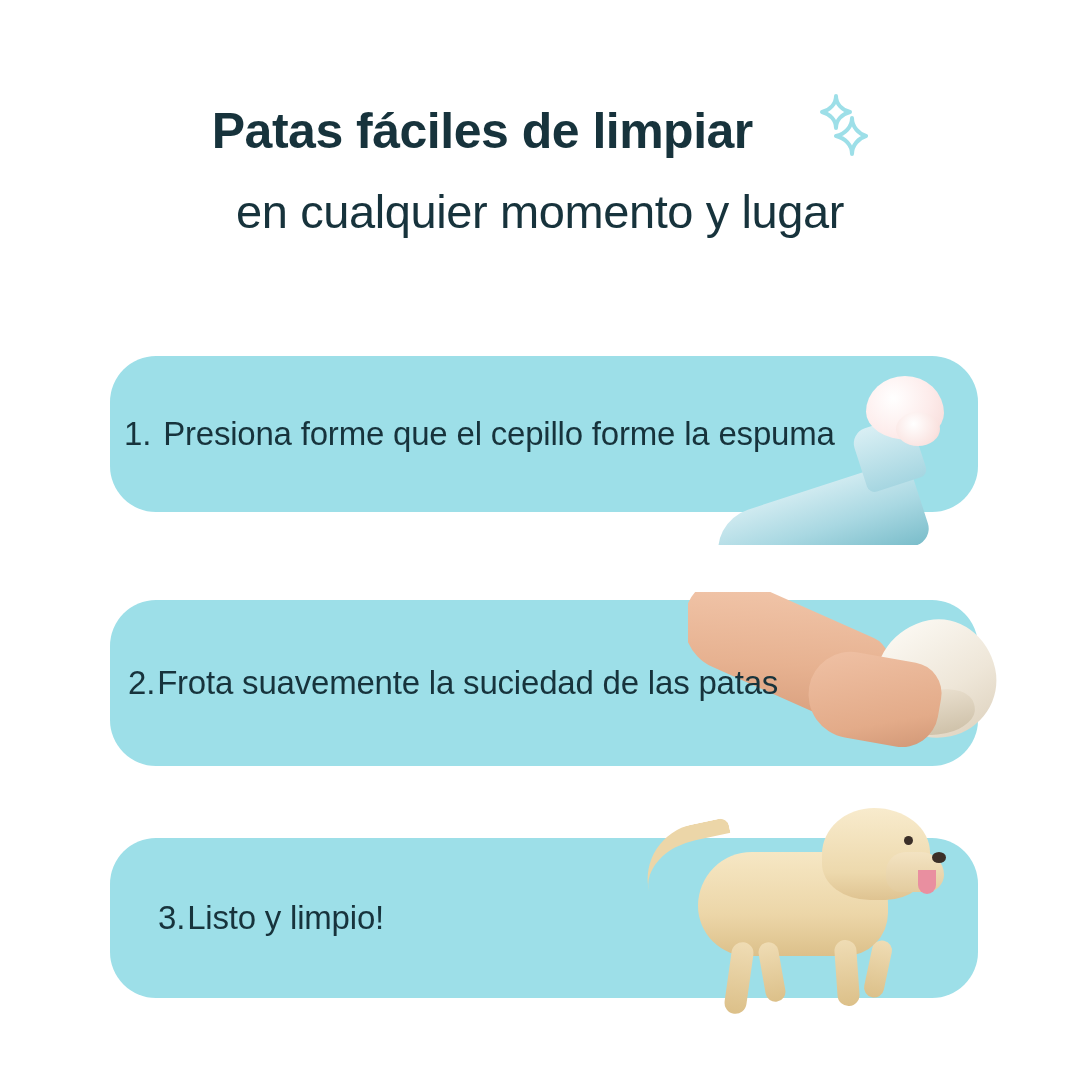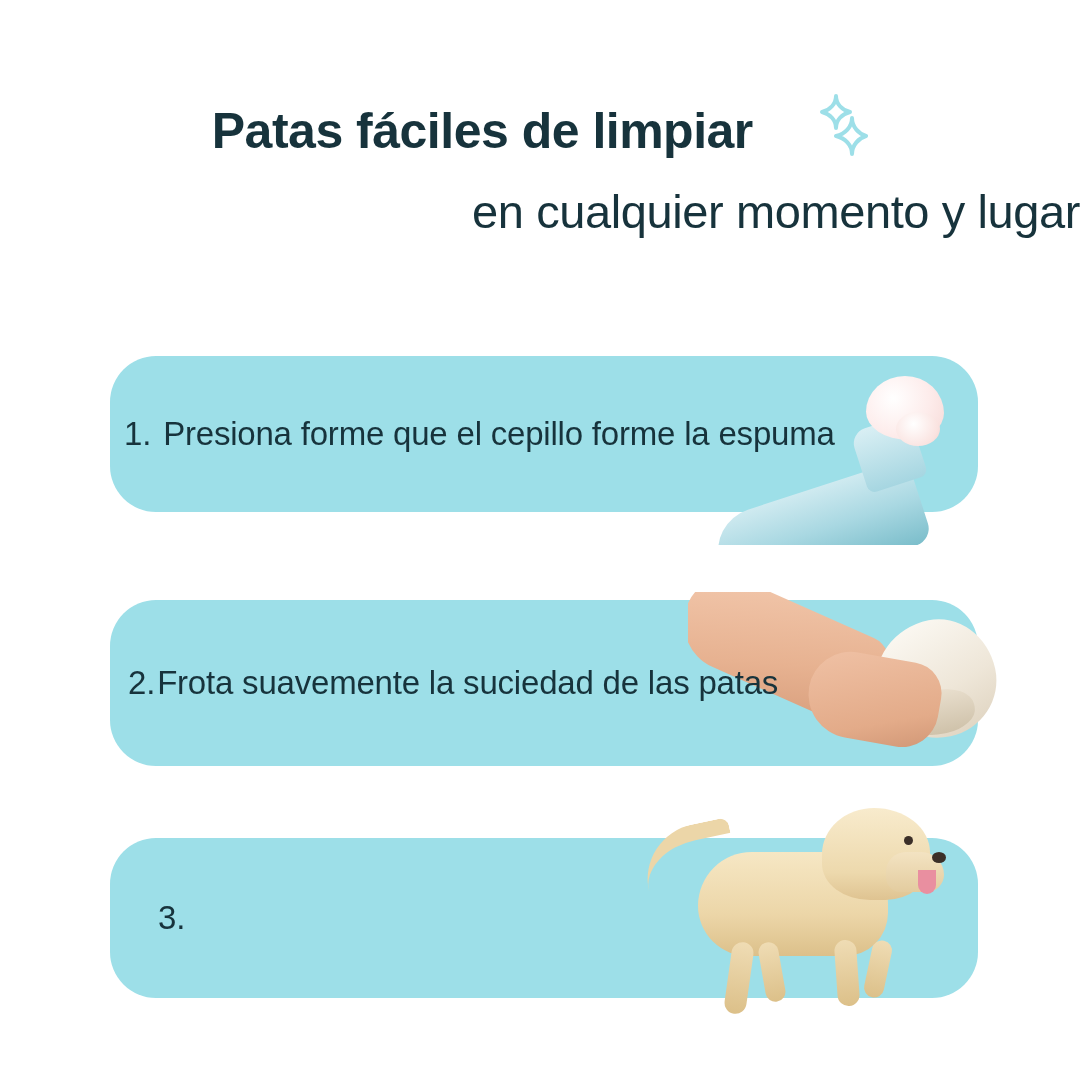--- a/index.html
+++ b/index.html
@@ -48,21 +48,20 @@
     top: -4px;
   }
   .heading-line2 {
     display: block;
     font-size: 47px;
     font-weight: 400;
     color: #17333c;
     letter-spacing: -0.4px;
     line-height: 1.15;
     margin-top: 14px;
-    text-align: right;
   }
 
   
   .step {
     position: absolute;
     left: 110px;
     width: 868px;
     border-radius: 46px;
     background: #9ddfe8;
     display: flex;
@@ -348,20 +347,21 @@
   <div class="step step-2">
     <div class="step-text">
       <span class="step-num">2.</span>
       <span>Frota suavemente la suciedad de las patas</span>
     </div>
   </div>
 
   <div class="step step-3">
     <div class="step-text">
       <span class="step-num">3.</span>
+      <span>Listo y limpio!</span>
     </div>
   </div>
 
   <div class="art dog-art">
     <div class="dog-tail"></div>
     <div class="dog-body"></div>
     <div class="dog-leg leg-1"></div>
     <div class="dog-leg leg-2"></div>
     <div class="dog-leg leg-3"></div>
     <div class="dog-leg leg-4"></div>

